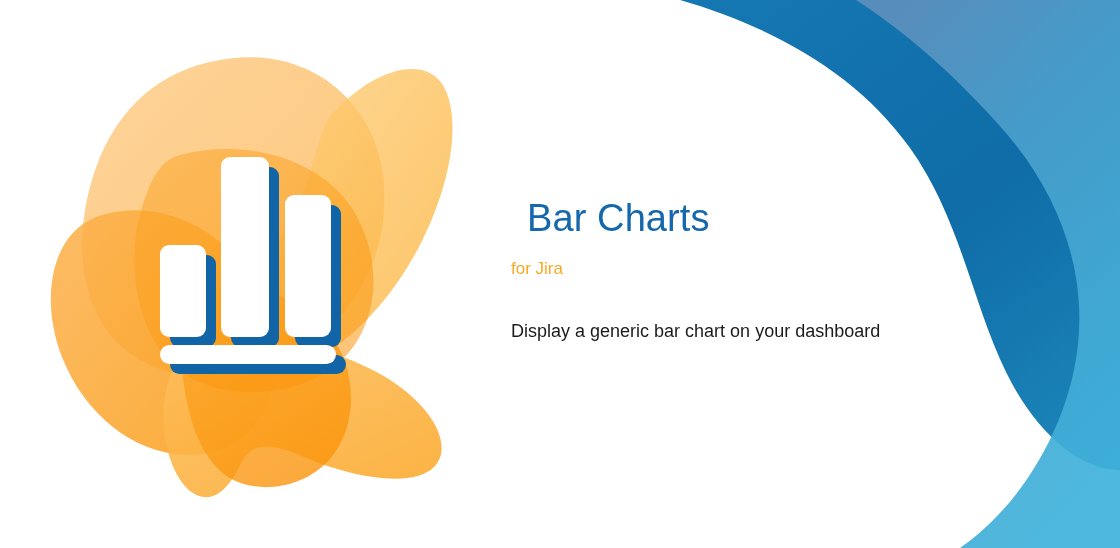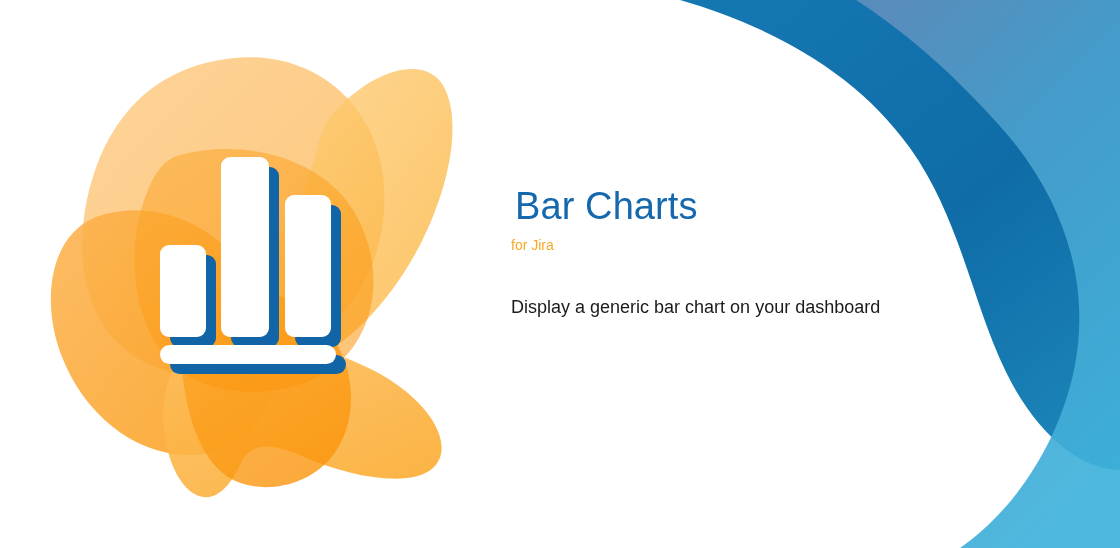--- a/index.html
+++ b/index.html
@@ -51,27 +51,27 @@
     left: 511px;
     top: 180px;
     width: 430px;
   }
   #app-title {
     font-family: "Liberation Sans", sans-serif;
     font-size: 38px;
     font-weight: 400;
     line-height: 44px;
     letter-spacing: 0.1px;
-    margin: 4px;
+    margin: 16px;
     padding: 0;
     white-space: nowrap;
   }
   #app-subtitle {
     font-family: "Liberation Sans", sans-serif;
-    font-size: 14px;
+    font-size: 17px;
     font-weight: 400;
     line-height: 26px;
     margin: 3px 0 0 0;
     padding: 0;
     white-space: nowrap;
   }
   #app-description {
     font-family: "Liberation Sans", sans-serif;
     font-size: 18px;
     font-weight: 400;

